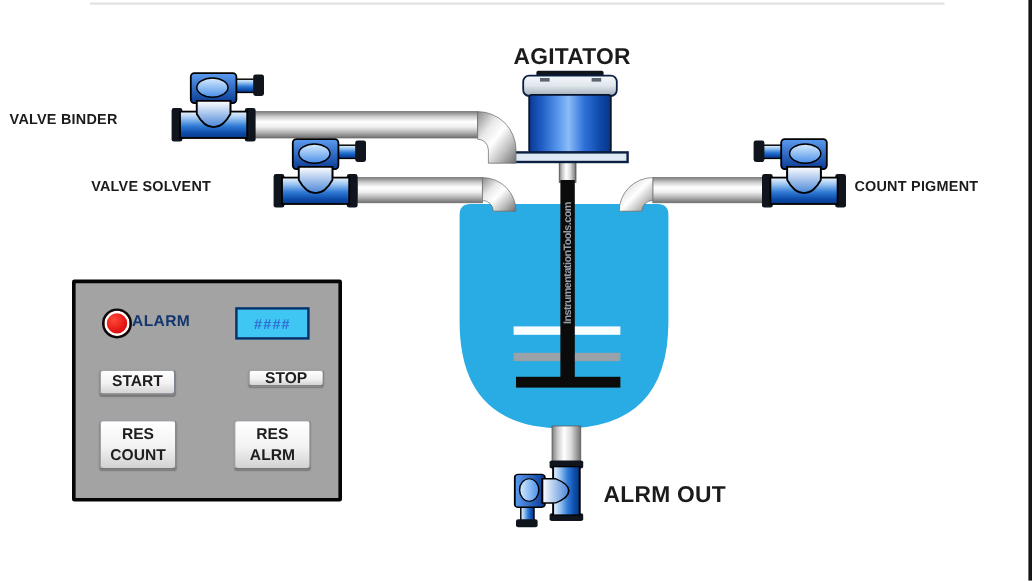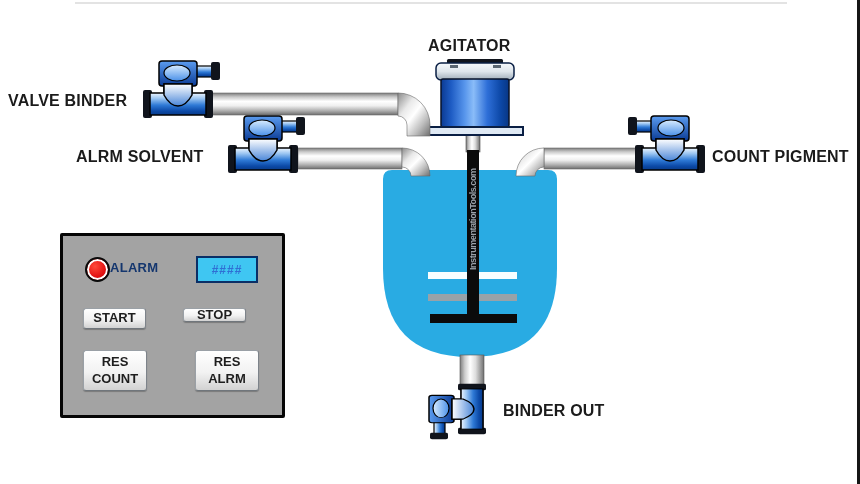--- a/index.html
+++ b/index.html
@@ -7,24 +7,24 @@
     width:860px;height:484px;position:relative;overflow:hidden;
     background:#ffffff;
     font-family:"Liberation Sans", sans-serif;
   }
   .abs{position:absolute;}
   
   .top-line{left:75px;top:2px;width:712px;height:2px;background:#e3e3e3;}
   .right-line{left:857px;top:0;width:3px;height:484px;background:#161616;}
   
   .eq-label{
-    position:absolute;font-weight:700;font-size:16px;color:#1b1b1b;
+    position:absolute;font-weight:700;font-size:12px;color:#1b1b1b;
     letter-spacing:.2px;white-space:nowrap;
   }
-  .eq-label.big{font-size:16px;}
+  .eq-label.big{font-size:19px;}
   
   .panel{
     left:60px;top:233px;width:219px;height:179px;
     background:#a3a3a3;border:3px solid #050505;border-radius:2px;
   }
   .alarm-lamp{
     left:22px;top:21px;width:21px;height:21px;border-radius:50%;
     background:radial-gradient(circle at 38% 35%, #ff4a3a 0%, #e31212 55%, #b40505 100%);
     border:2px solid #0a0a0a;
     box-shadow:inset 0 0 0 2px #ffffff;
@@ -41,21 +41,21 @@
   .btn{
     position:absolute;display:flex;align-items:center;justify-content:center;
     text-align:center;white-space:pre-line;
     background:linear-gradient(180deg,#ffffff 0%,#f2f2f2 55%,#d2d2d2 100%);
     border:1px solid #9aa0a6;border-bottom-color:#70767c;border-right-color:#7d838a;
     border-radius:3px;box-shadow:0 1px 1px rgba(0,0,0,.25);
     font-weight:700;font-size:13px;color:#1e1e1e;line-height:1.3;cursor:pointer;
     font-family:"Liberation Sans", sans-serif;
   }
   .btn-start{left:20px;top:72px;width:63px;height:21px;}
-  .btn-stop{left:120px;top:72px;width:63px;height:14px;}
+  .btn-stop{left:144px;top:72px;width:63px;height:14px;}
   .btn-rescount{left:20px;top:114px;width:64px;height:41px;}
   .btn-resalrm{left:132px;top:114px;width:64px;height:41px;}
   svg{display:block;}
 </style>
 </head>
 <body>
 
 <div class="abs top-line"></div>
 <div class="abs right-line"></div>
 
@@ -169,24 +169,24 @@
     <rect x="460" y="385" width="24" height="46" fill="url(#metalH)" opacity="0.9"></rect>
   </g>
 
   <use href="#hvalve" transform="translate(146,93)"></use>
   <use href="#hvalve" transform="translate(231,148)"></use>
   <use href="#hvalve" transform="translate(702,148) scale(-1,1)"></use>
   <use href="#hvalve" transform="translate(461,386) scale(-1,1) rotate(90) scale(0.72,1)"></use>
 </svg>
 
 <div class="eq-label" style="left:8px;top:92px;">VALVE BINDER</div>
-<div class="eq-label" style="left:76px;top:148px;">ALRM SOLVENT</div>
+<div class="eq-label" style="left:76px;top:148px;">VALVE SOLVENT</div>
 <div class="eq-label big" style="left:428px;top:37px;">AGITATOR</div>
 <div class="eq-label" style="left:712px;top:148px;">COUNT PIGMENT</div>
-<div class="eq-label big" style="left:503px;top:402px;">BINDER OUT</div>
+<div class="eq-label big" style="left:503px;top:402px;">ALRM OUT</div>
 
 <div class="abs panel">
   <div class="abs alarm-lamp"></div>
   <div class="abs alarm-label">ALARM</div>
   <div class="abs display">####</div>
   <button class="btn btn-start">START</button>
   <button class="btn btn-stop">STOP</button>
   <button class="btn btn-rescount">RES
 COUNT</button>
   <button class="btn btn-resalrm">RES

